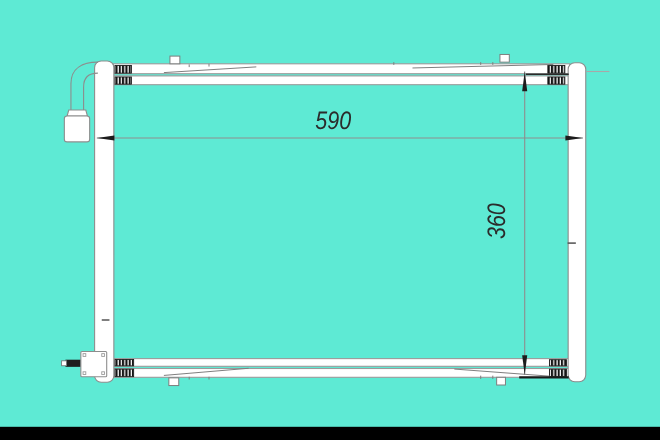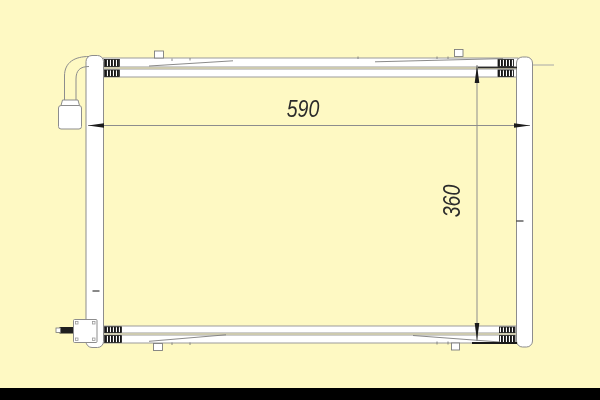--- a/index.html
+++ b/index.html
@@ -5,21 +5,21 @@
   html, body {
     margin: 0;
     padding: 0;
     background: #ffffff;
     font-family: "Liberation Sans", sans-serif;
   }
   .stage {
     position: relative;
     width: 600px;
     height: 400px;
-    background: #fef9c3;
+    background: #5eead4;
     overflow: hidden;
   }
   .drawing-svg {
     position: absolute;
     top: 0;
     left: 0;
     display: block;
   }
   .footer-bar {
     position: absolute;

